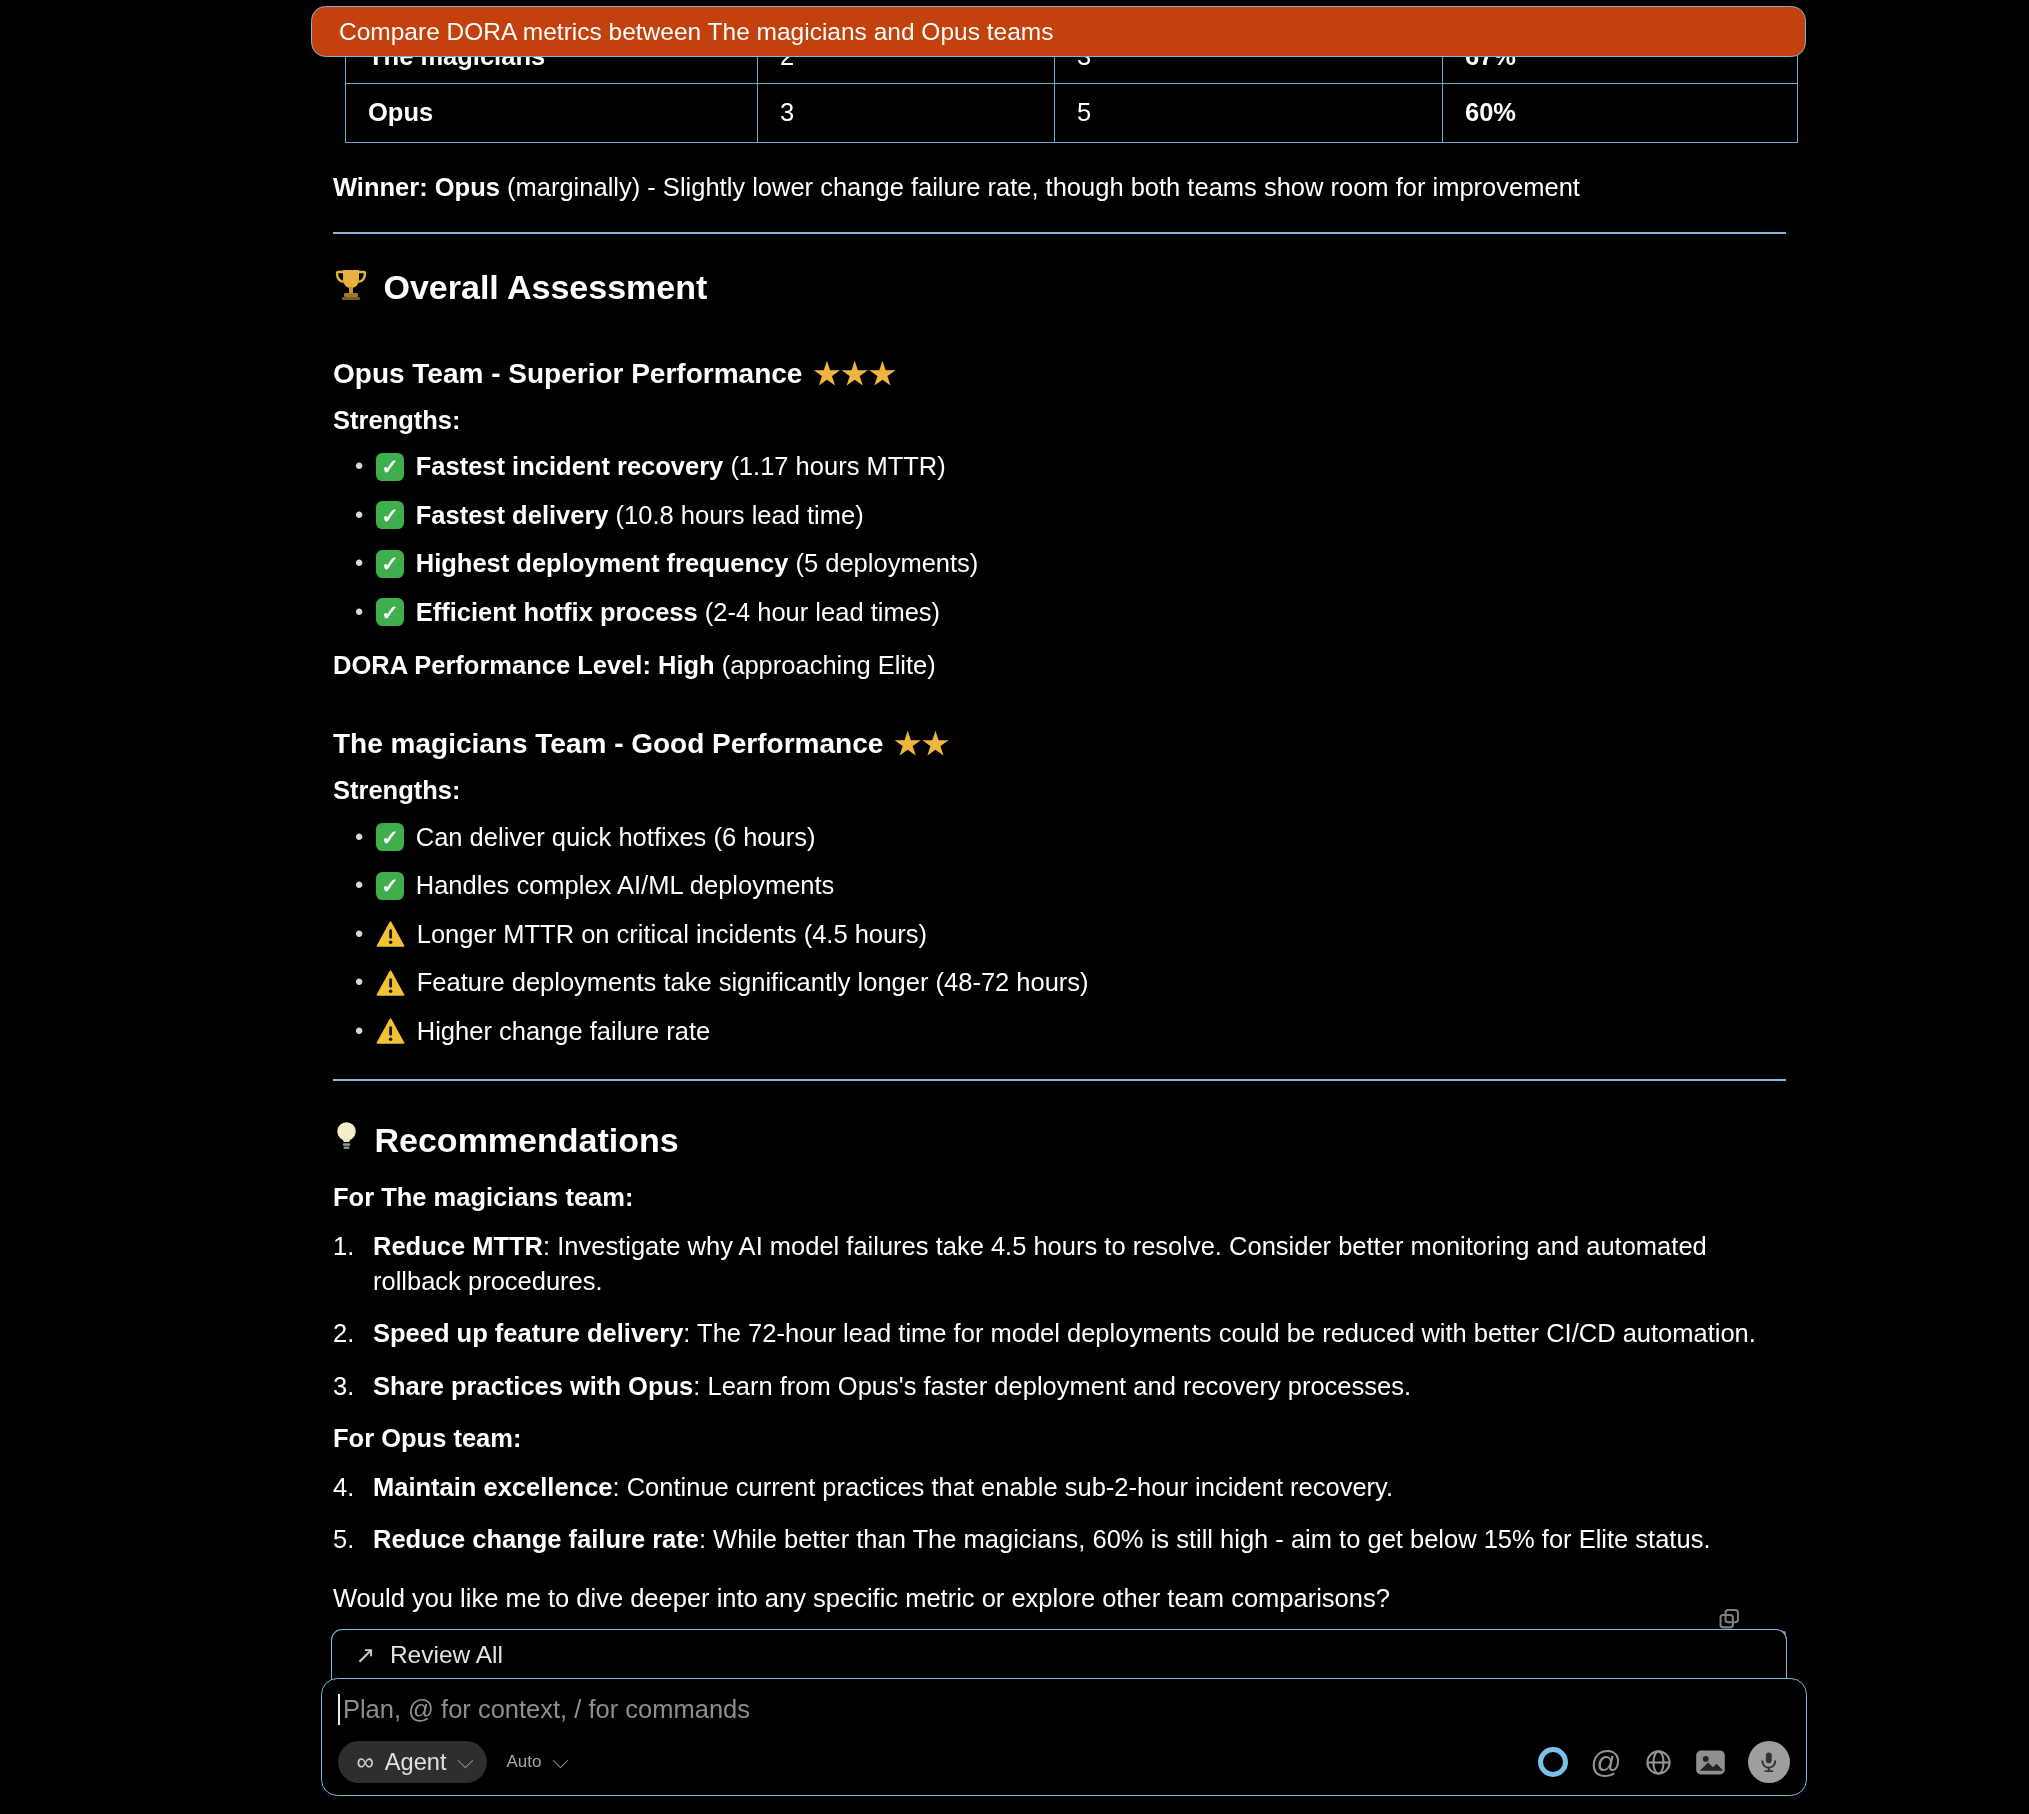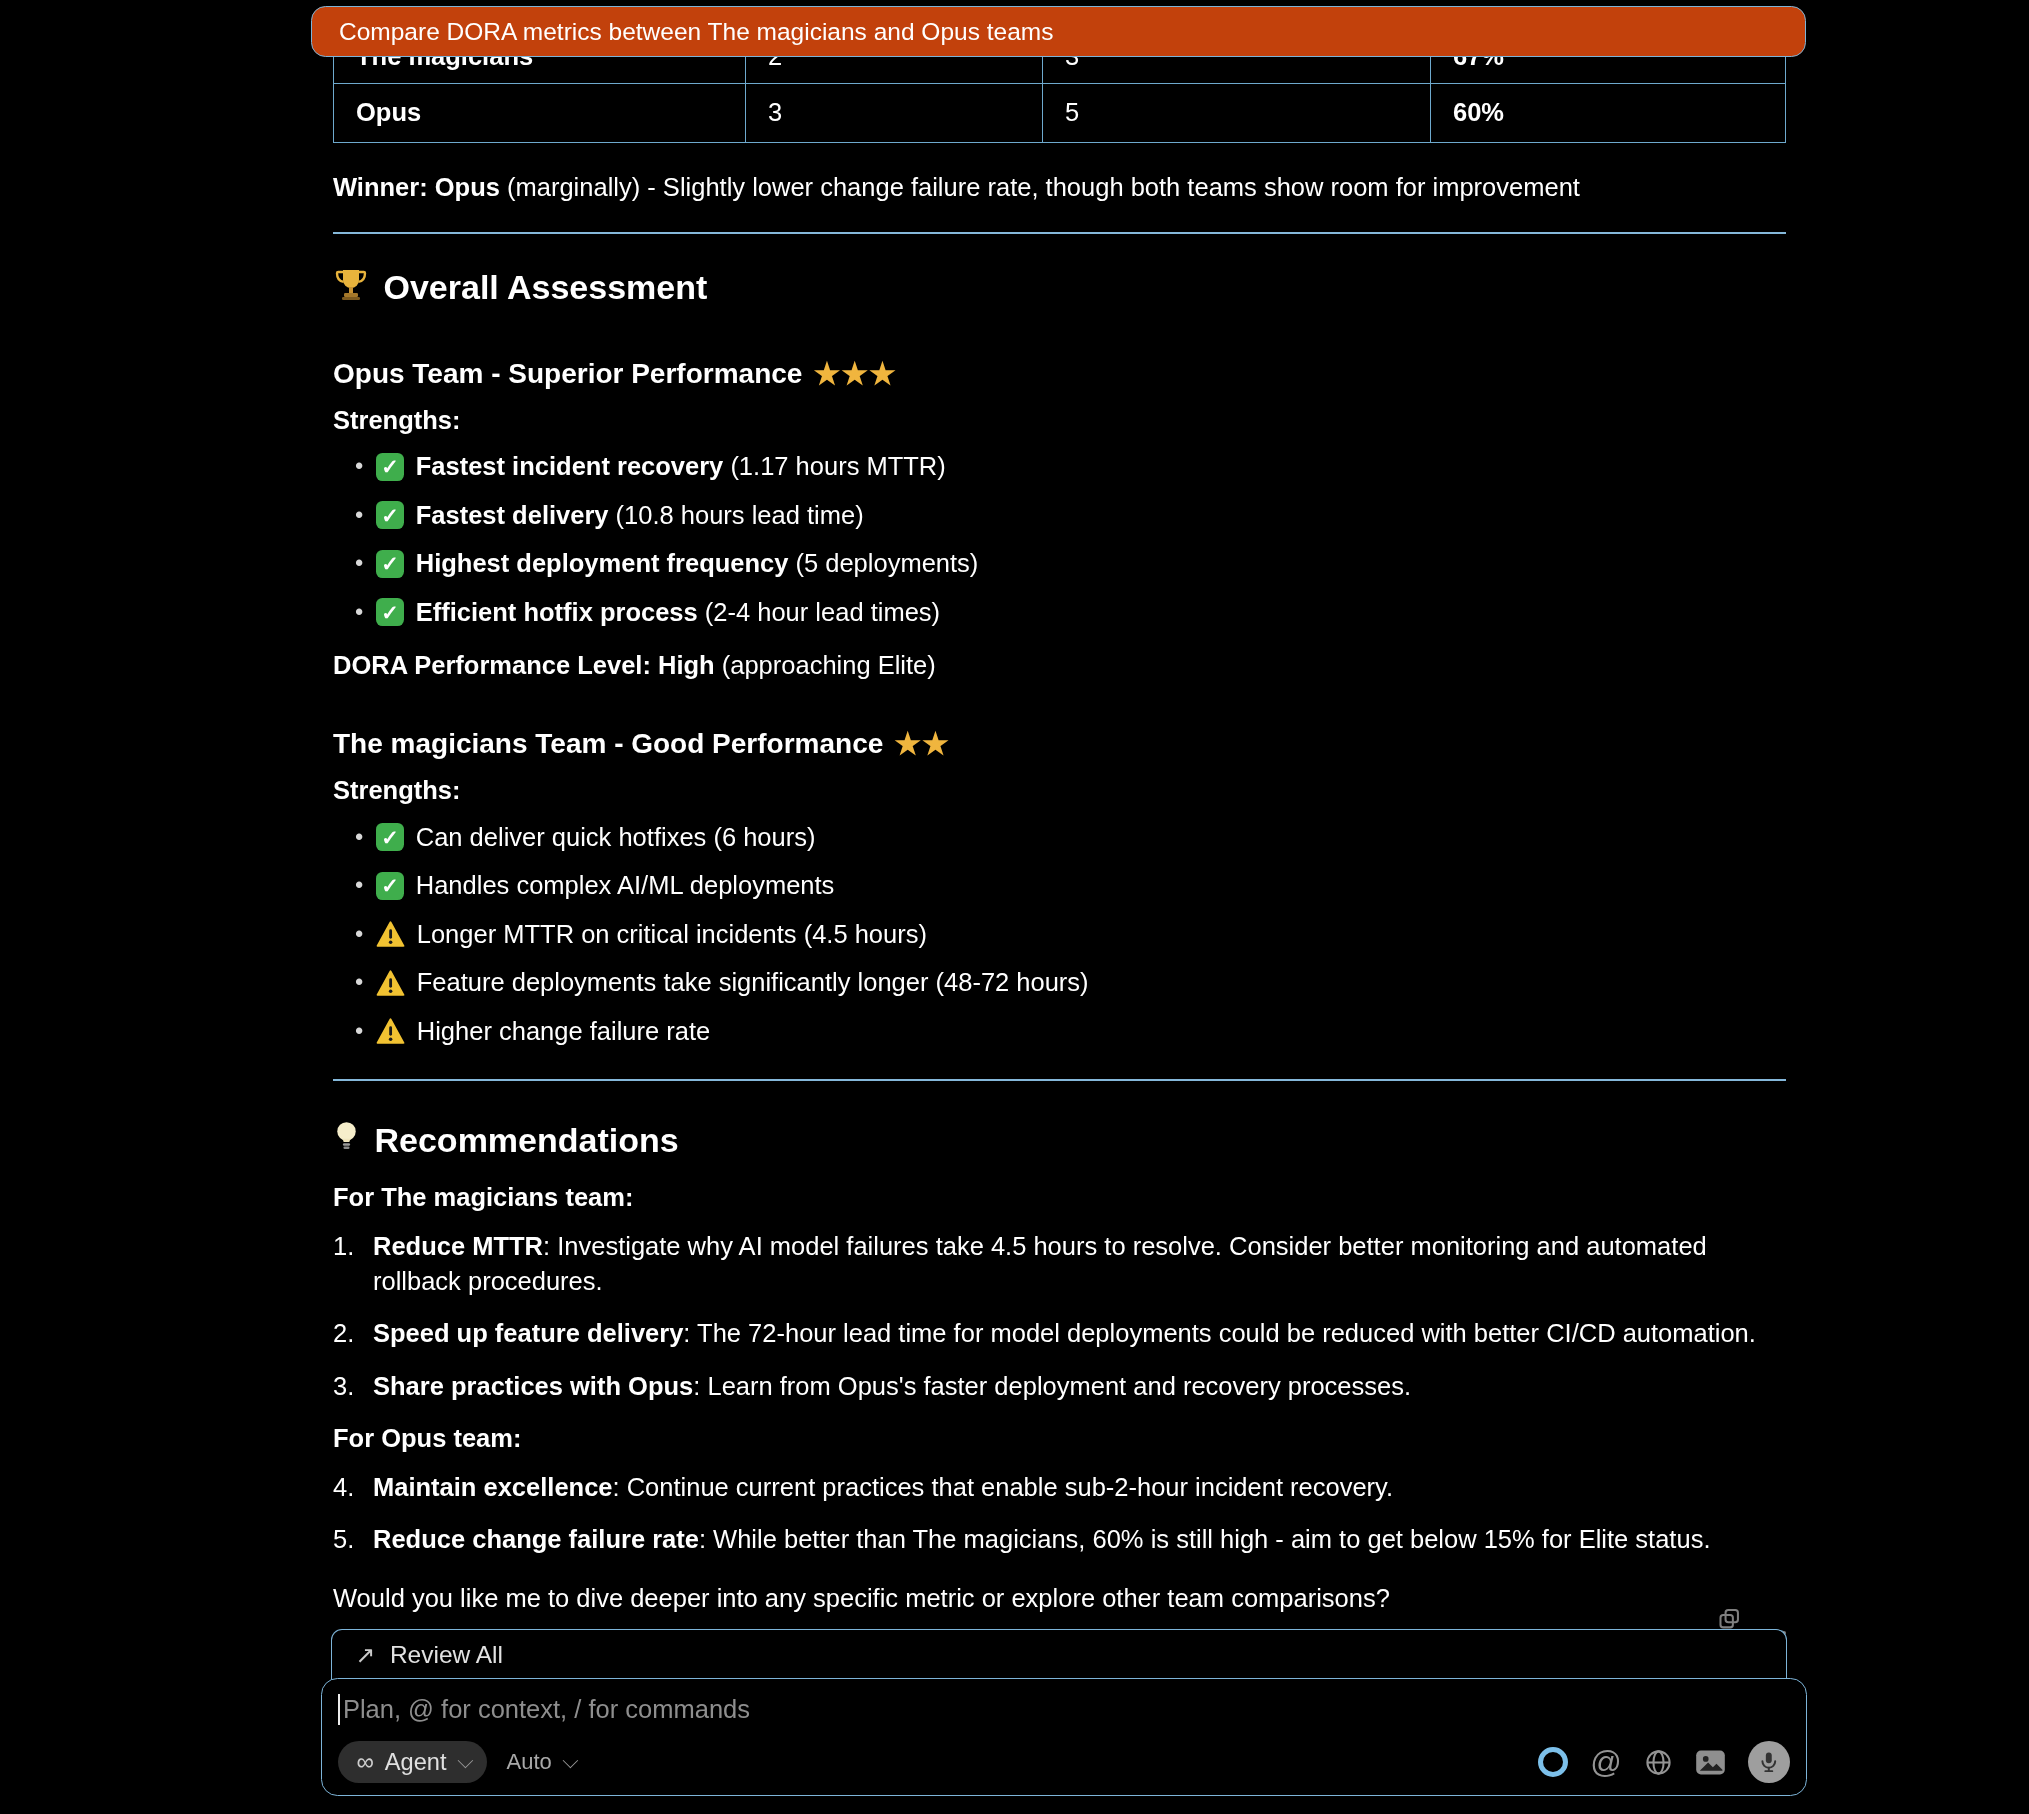--- a/index.html
+++ b/index.html
@@ -25,21 +25,21 @@
     padding:0 27px;
     font-size:24.5px;
     z-index:10;
   }
 
   
   .content{position:absolute;left:333px;top:0;width:1453px;z-index:1;}
 
   table.metrics{
     border-collapse:collapse;table-layout:fixed;
-    width:1453px;margin:39px 0 0;
+    width:1453px;margin:39px 12px 0;
   }
   table.metrics td{
     border:1.8px solid #6ea9cd;
     padding-left:22px;
     font-size:25.5px;
     overflow:hidden;
   }
   tr.clip td{height:40px;vertical-align:top;padding-top:1.8px;}
   tr.full td{height:56px;vertical-align:middle;}
 
@@ -112,21 +112,21 @@
     display:flex;align-items:center;
   }
   .agent-pill{
     height:42px;border-radius:21px;background:#2e2e2e;
     display:inline-flex;align-items:center;gap:11px;
     padding:0 18px;font-size:23.6px;color:#e0e0e0;
   }
   .inf{font-size:24.5px;color:#cfcfcf;line-height:1;}
   .chev{width:10px;height:10px;border-right:1.8px solid #9a9a9a;border-bottom:1.8px solid #9a9a9a;
     transform:rotate(45deg) translateY(-2.7px);display:inline-block;}
-  .model-select{display:inline-flex;align-items:center;gap:11px;margin-left:20px;color:#a8a8a8;font-size:22px;}
+  .model-select{display:inline-flex;align-items:center;gap:11px;margin-left:20px;color:#a8a8a8;font-size:17px;}
   .spacer{flex:1;}
   .icon-btn{display:inline-flex;align-items:center;justify-content:center;margin-left:22px;}
   .ring-icon{width:23.6px;height:23.6px;border-radius:50%;border:5.5px solid #7cc0ea;box-sizing:content-box;width:20px;height:20px;}
   .at-icon{font-size:31px;color:#949494;line-height:1;}
   .mic-wrap{width:42px;height:42px;border-radius:50%;background:#9e9e9e;display:inline-flex;align-items:center;justify-content:center;}
 </style>
 </head>
 <body>
 
 <div class="user-msg">

